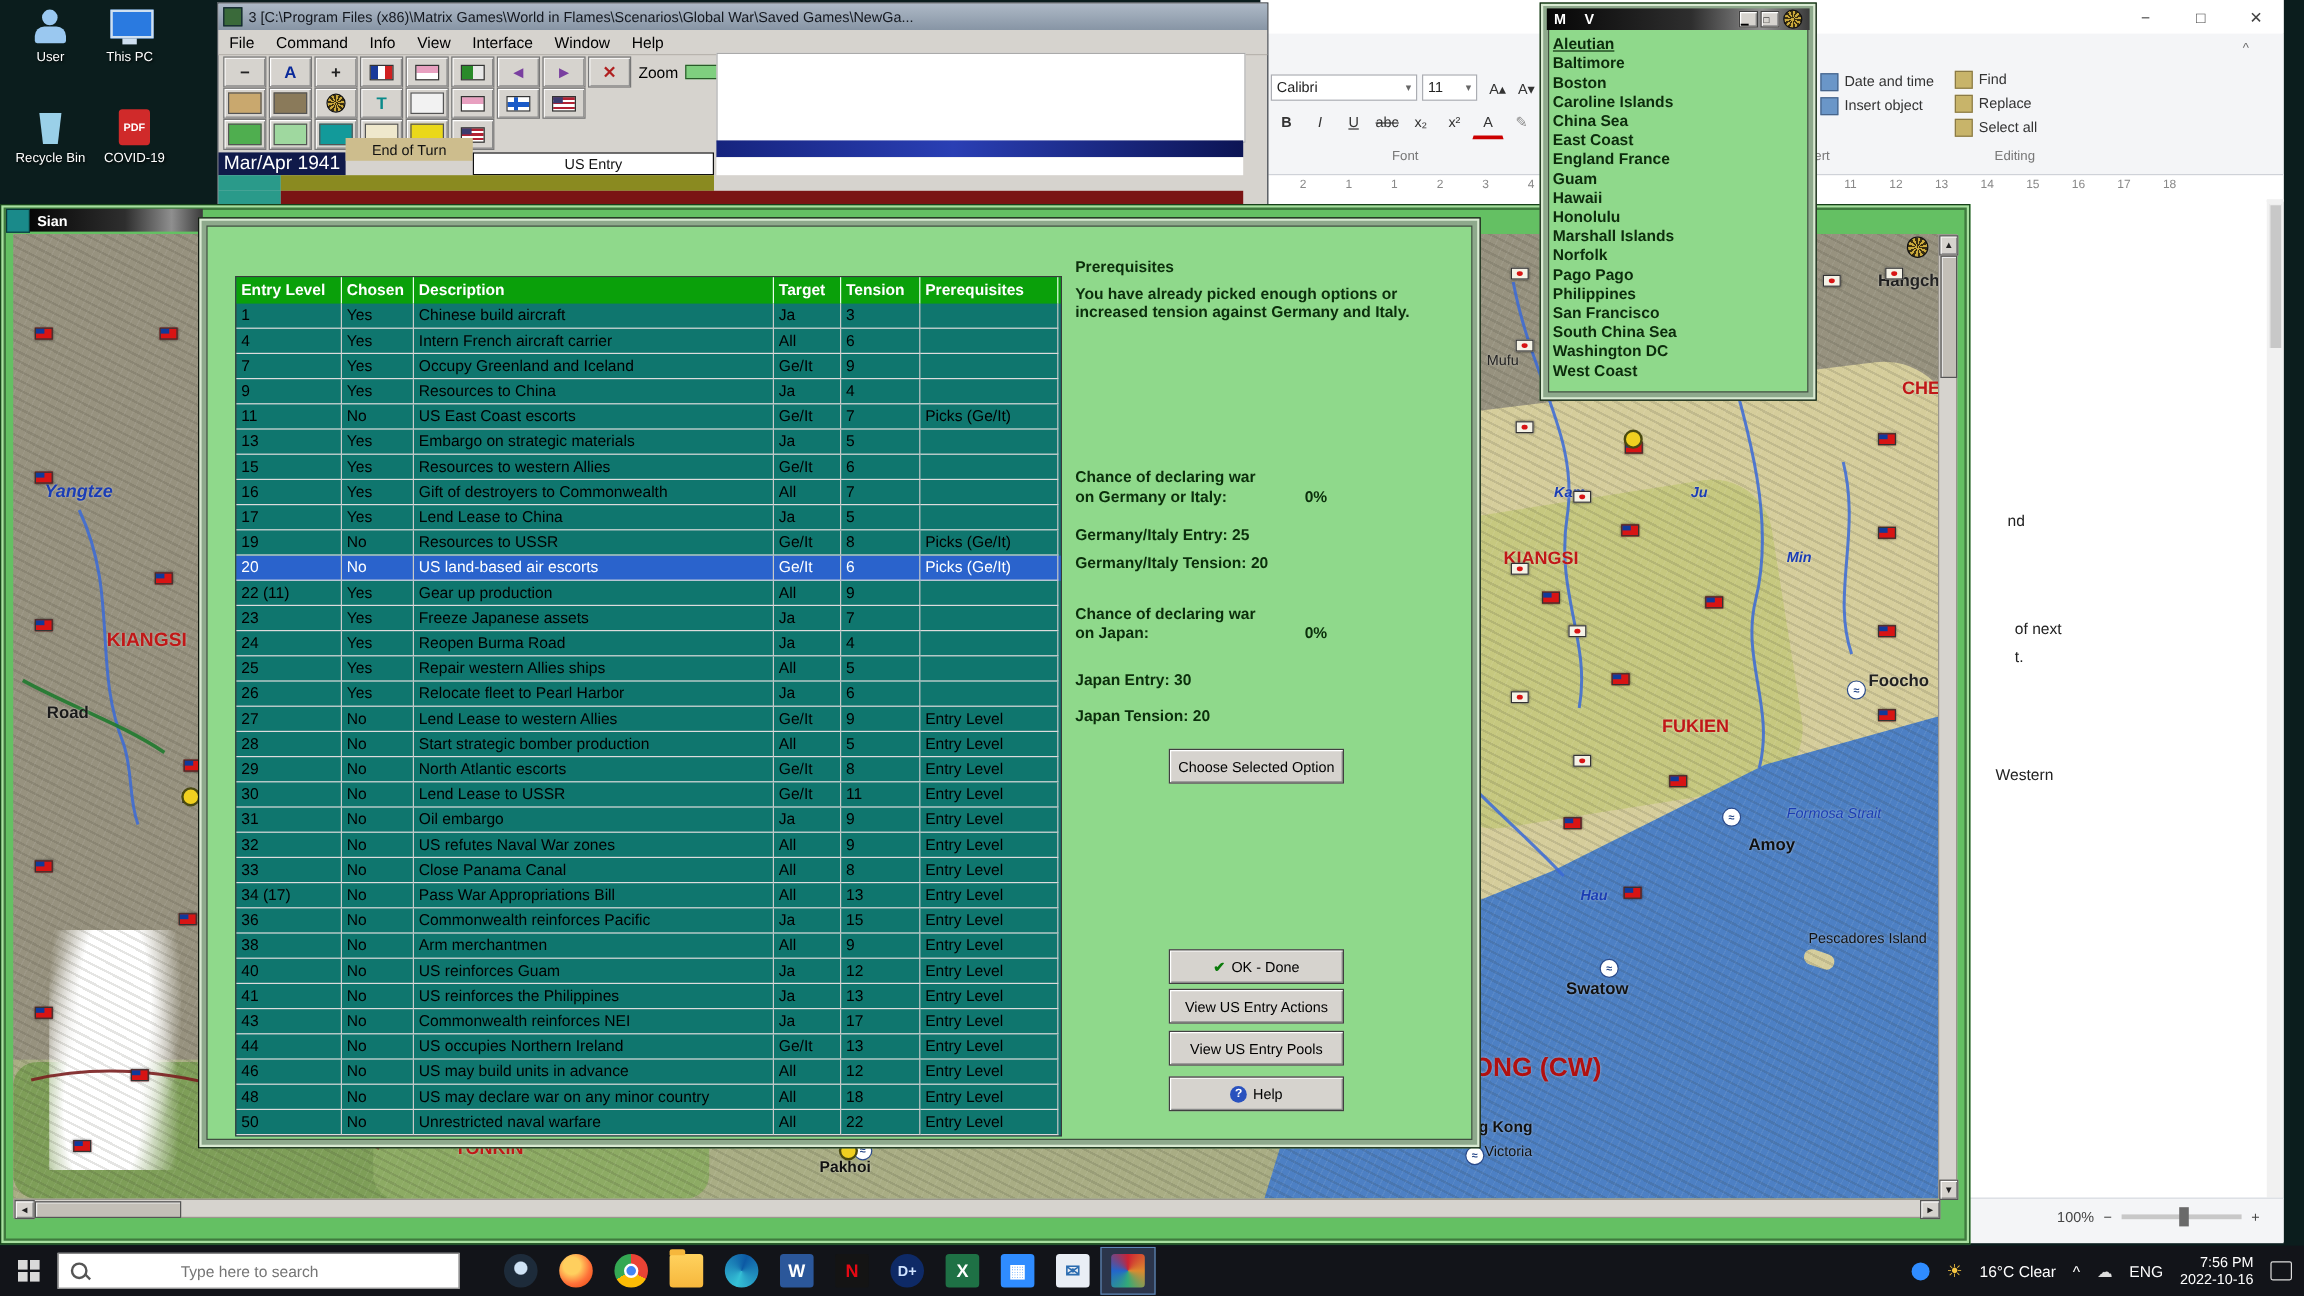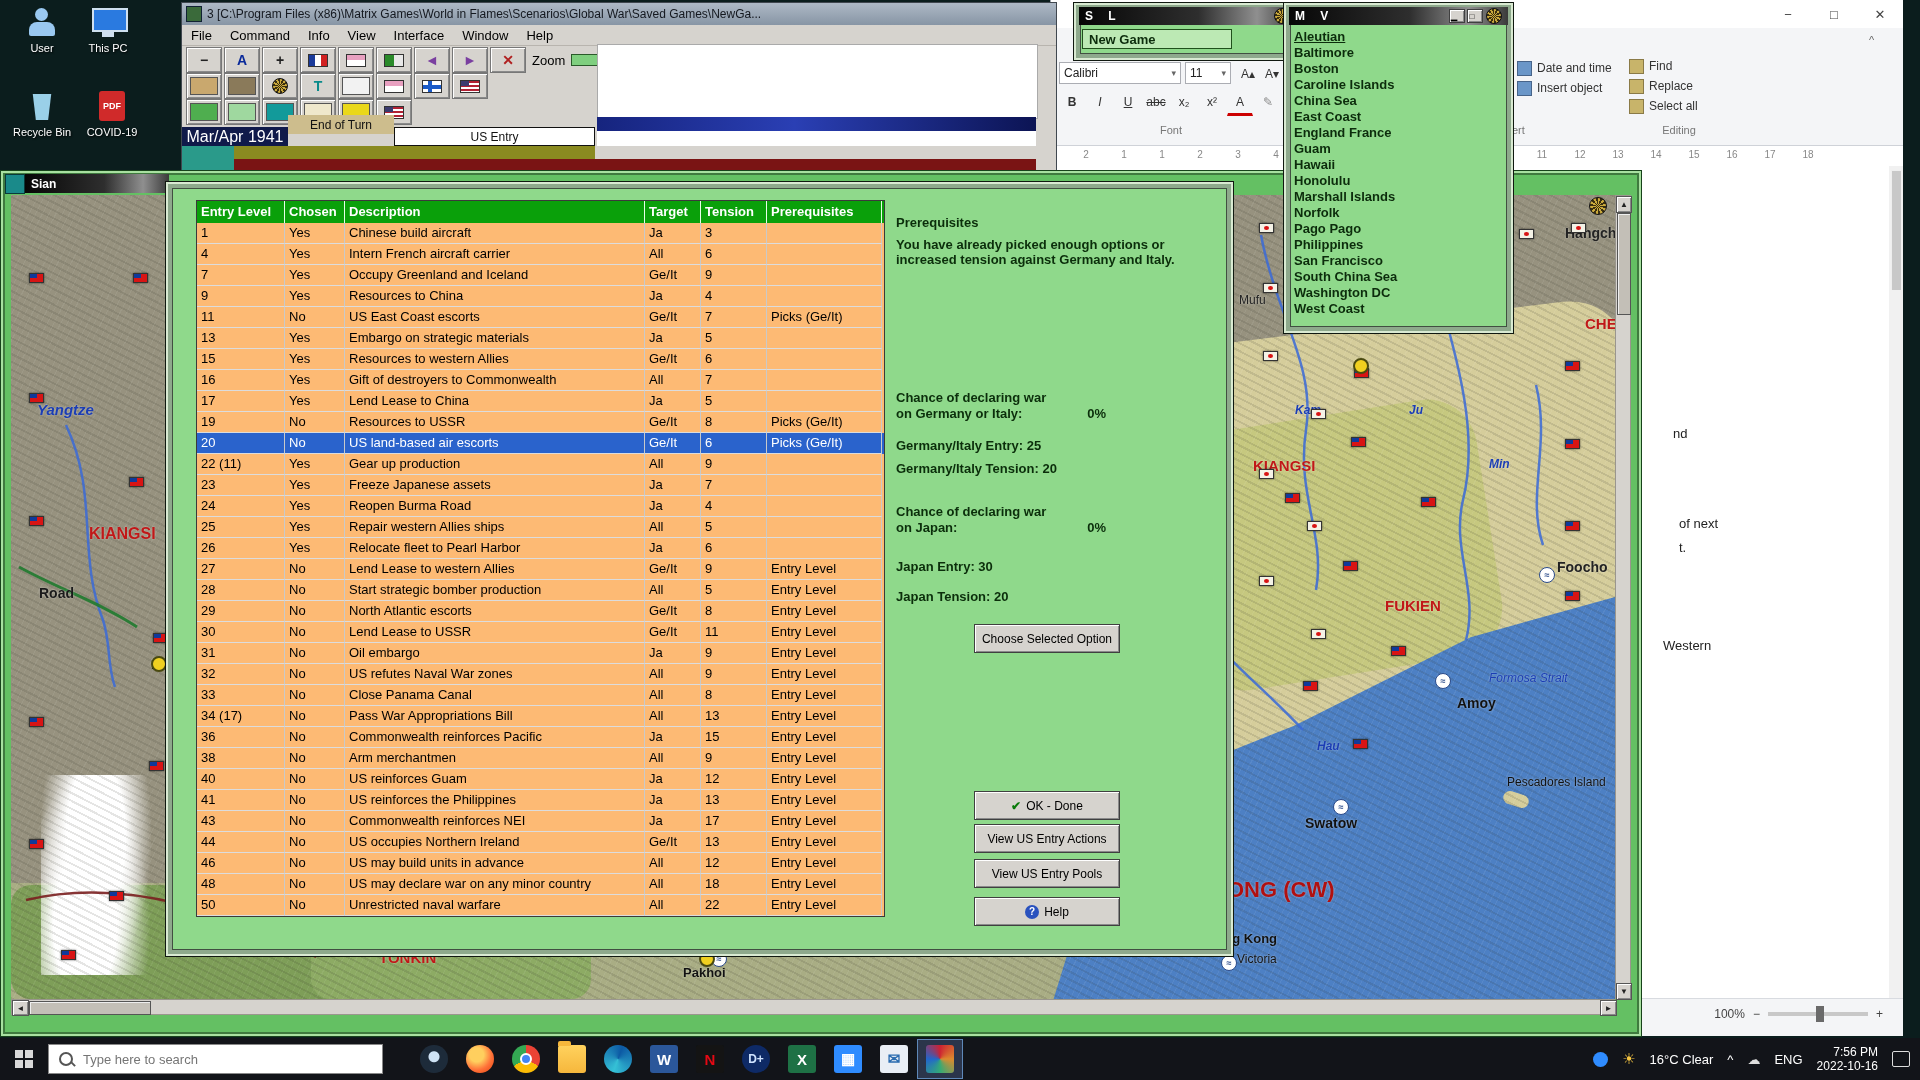--- a/index.html
+++ b/index.html
@@ -106,21 +106,21 @@
   #mv-title{left:5px;top:4px;width:219px;height:18px;letter-spacing:6px;box-sizing:border-box;}
   #mv-list{left:10px;top:26px;width:206px;}
   .mv-item{font-size:13px;font-weight:bold;color:#0c2c0c;height:16px;line-height:16px;white-space:nowrap;overflow:hidden;}
   .mv-item.first{text-decoration:underline;}
   .minibtn{width:14px;height:12px;font-size:8px;margin-left:2px;}
   
   #dlg{left:165px;top:181px;width:1067px;height:774px;z-index:6;}
   #dlg-title{left:7px;top:6px;width:1053px;height:20px;}
   #dlg-flag{position:absolute;left:934px;top:2px;width:44px;height:16px;}
   #dlg-close{position:absolute;left:1022px;top:1px;}
-  #tblwrap{left:30px;top:18px;width:687px;background:#fdba74;border:1px solid #3a3a3a;}
+  #tblwrap{left:30px;top:48px;width:687px;background:#0f766e;border:1px solid #3a3a3a;}
   #thead{display:flex;background:#0aa00a;}
   .hcell{color:#fff;font-weight:bold;font-size:13px;height:22px;line-height:22px;padding:0 4px;box-sizing:border-box;
      border-right:1px solid #e8ffe8;white-space:nowrap;overflow:hidden;}
   .trow{display:flex;height:21px;}
   .trow.sel{background:#2a63cc;color:#fff;}
   .tcell{font-size:13px;line-height:20px;padding:0 4px;box-sizing:border-box;border-right:1px solid #c9c9c9;
      border-bottom:1px solid #dcdcdc;white-space:nowrap;overflow:hidden;}
   .c0{width:88px;} .c1{width:60px;} .c2{width:300px;} .c3{width:56px;} .c4{width:66px;} .c5{width:115px;}
   .ptext{position:absolute;left:730px;width:300px;font-size:13px;font-weight:bold;color:#0b2e0b;}
   .prow{display:flex;justify-content:space-between;width:210px;}
@@ -155,21 +155,21 @@
   #wp-status{left:0;top:998px;right:0;height:37px;background:#f4f5f7;border-top:1px solid #d8dbe0;}
   #zoomc{position:absolute;right:20px;top:8px;display:flex;align-items:center;gap:8px;font-size:12px;color:#444;}
   #wpztrack{width:100px;height:4px;background:#c8c8c8;position:relative;}
   #wpzthumb{position:absolute;left:48px;top:-6px;width:8px;height:16px;background:#6a6a6a;}
   
   #taskbar{left:0;top:1038px;width:1920px;height:42px;background:#121419;z-index:9;display:flex;align-items:center;}
   #startbtn{width:48px;height:42px;display:flex;align-items:center;justify-content:center;}
   .winlogo{display:grid;grid-template-columns:8px 8px;grid-template-rows:8px 8px;gap:2px;}
   .winlogo span{background:#d9d9d9;display:block;}
   #searchbox{width:335px;height:30px;background:#fff;border:1px solid #888;display:flex;align-items:center;gap:8px;padding:0 10px;box-sizing:border-box;}
-  #searchbox input{border:none;outline:none;font-size:13px;color:#555;width:250px;font-family:"Liberation Sans",sans-serif;background:transparent;}
+  #searchbox input{border:none;outline:none;font-size:13px;color:#555;width:250px;font-family:"Liberation Sans",sans-serif;background:transparent;text-align:center;}
   .mag{width:10px;height:10px;border:2px solid #555;border-radius:50%;position:relative;flex:none;}
   .mag::after{content:"";position:absolute;left:9px;top:9px;width:6px;height:2px;background:#555;transform:rotate(45deg);}
   #tkicons{display:flex;margin-left:28px;}
   .tkslot{width:46px;height:40px;display:flex;align-items:center;justify-content:center;}
   .tkslot.active{background:rgba(130,175,255,.22);box-shadow:inset 0 0 0 1px #5f88b8;}
   .tkic{width:28px;height:28px;display:flex;align-items:center;justify-content:center;font-size:15px;font-weight:bold;}
   .ic-steam{background:radial-gradient(circle at 50% 42%,#cfe3f5 0 5px,#1d2b3a 6px);border-radius:50%;}
   .ic-brave{background:radial-gradient(circle at 38% 35%,#ffcf5e 0 28%,#ff7139 60%,#e0400a);border-radius:50%;}
   .ic-chrome{border-radius:50%;background:conic-gradient(#ea4335 0 120deg,#fbbc05 0 240deg,#34a853 0 360deg);position:relative;}
   .ic-chrome::after{content:"";position:absolute;inset:28%;background:#4285f4;border:2px solid #fff;border-radius:50%;}
@@ -531,27 +531,20 @@
       <div class="sbbtn abs" style="left:0;top:787px;width:14px;height:15px;">▼</div>
     </div>
 
     <div class="sb abs" style="left:10px;top:828px;width:1604px;height:16px;">
       <div class="sbbtn abs" style="left:0;top:0;width:15px;height:14px;">◄</div>
       <div class="sbthumb abs" style="left:17px;top:1px;width:120px;height:12px;"></div>
       <div class="sbbtn abs" style="left:1588px;top:0;width:15px;height:14px;">►</div>
     </div>
   </div>
 
-  <div id="slwin" class="abs metal">
-    <div id="sl-title" class="abs titlebar-dark">
-      <span>S L</span>
-      <div class="sunico small" style="margin-left:auto;"></div>
-    </div>
-    <div id="sl-item" class="abs">New Game</div>
-  </div>
 
   <div id="mvwin" class="abs metal">
     <div id="mv-title" class="abs titlebar-dark">
       <span>M V</span>
       <div style="margin-left:auto;display:flex;align-items:center;">
         <div class="btn3d minibtn">▁</div>
         <div class="btn3d minibtn">□</div>
         <div class="sunico small" style="margin-left:3px;"></div>
       </div>
     </div>

